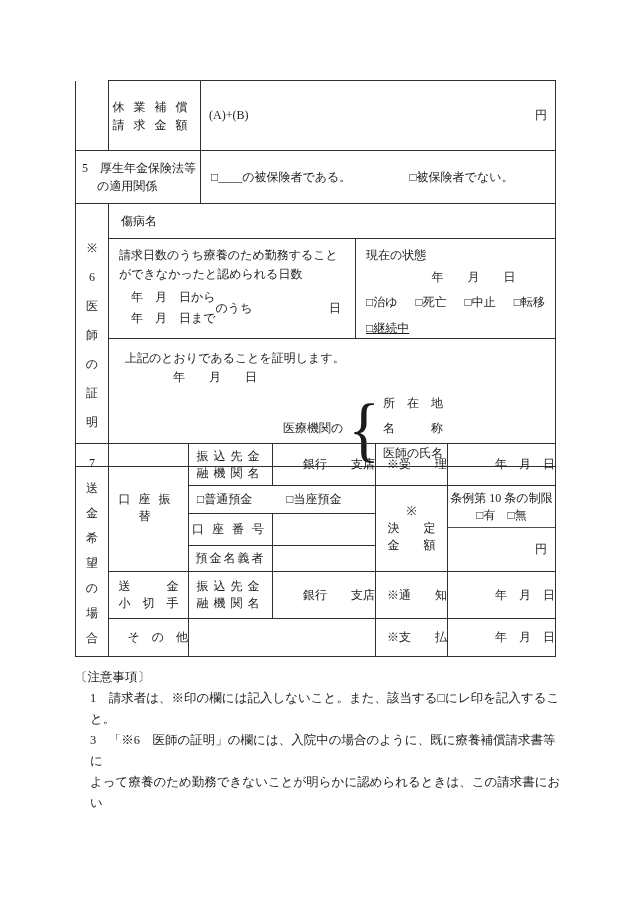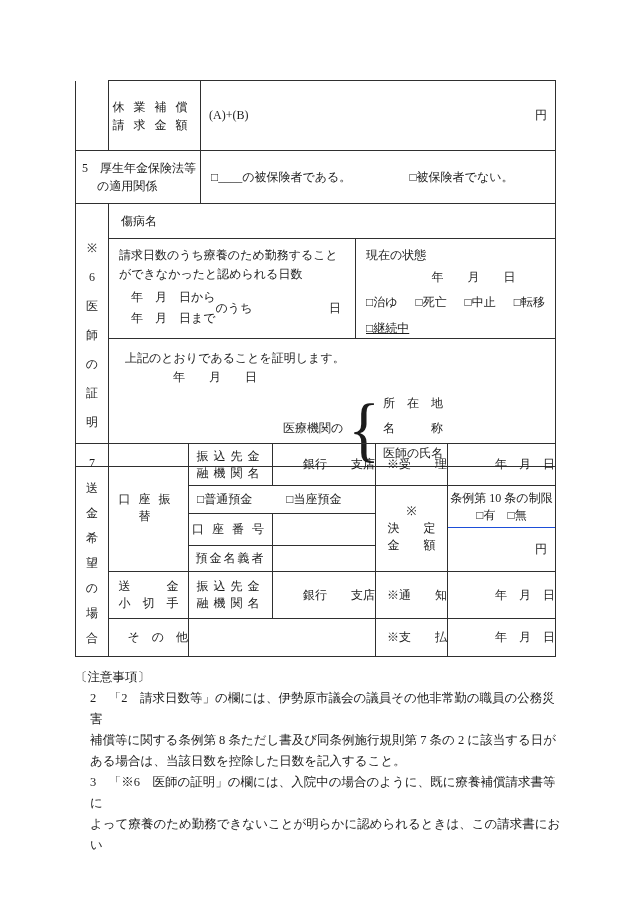--- a/index.html
+++ b/index.html
@@ -224,20 +224,19 @@
       <td class="cell-center">そ　の　他</td>
       <td colspan="2"></td>
       <td class="cell-center">※支　　払</td>
       <td class="cell-center">年　月　日</td>
     </tr>
   </tbody>
     </table>
 
   <div class="notes">
     <div class="notes-title">〔注意事項〕</div>
-    <div class="note-item">2　「2　請求日数等」の欄には、伊勢原市議会の議員その他非常勤の職員の公務災害
-補償等に関する条例第 8 条ただし書及び同条例施行規則第 7 条の 2 に該当する日が
-ある場合は、当該日数を控除した日数を記入すること。</div>
+    <div class="note-item">1　請求者は、※印の欄には記入しないこと。また、該当する□にレ印を記入するこ
+と。</div>
     <div class="note-item">3　「※6　医師の証明」の欄には、入院中の場合のように、既に療養補償請求書等に
 よって療養のため勤務できないことが明らかに認められるときは、この請求書におい</div>
   </div>
 
 </div>
 
 </body></html>

